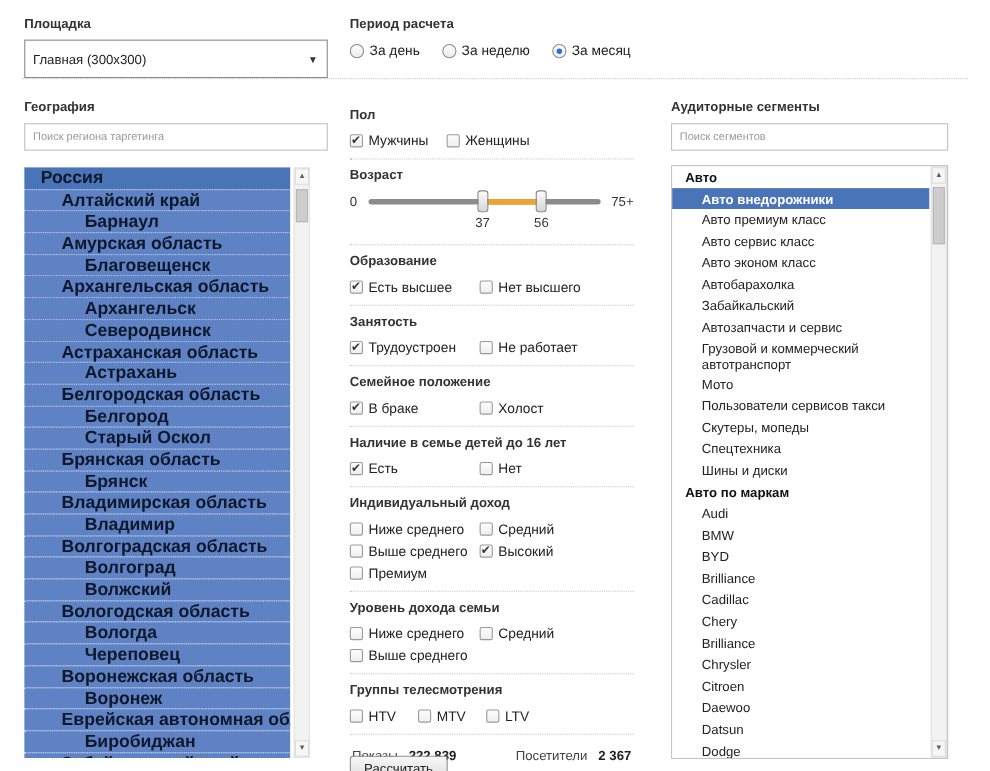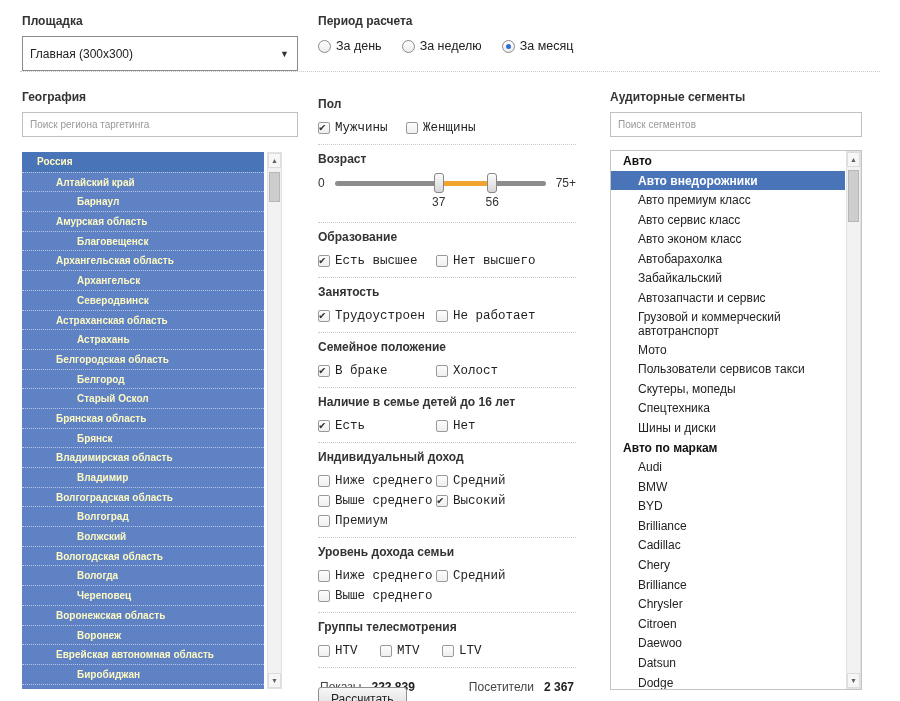--- a/index.html
+++ b/index.html
@@ -41,33 +41,33 @@
     border:1px solid #e2e2e2; }
   .sb-btn { position:absolute; left:0; right:0; height:15px; background:#f6f6f6; border:1px solid #dcdcdc;
     display:flex; align-items:center; justify-content:center; }
   .sb-btn.up { top:0; } .sb-btn.down { bottom:0; }
   .sb-btn .arr { font-size:7px; color:#616161; line-height:1; }
   .sb-thumb { position:absolute; left:1px; right:1px; background:#cdcdcd; border:1px solid #b6b6b6; }
 
   
   .geo-list { position:relative; margin-top:15px; height:537px; padding-right:18px; overflow:hidden; }
   .geo-rows { height:100%; overflow:hidden; }
-  .region-row { height:19.7px; line-height:19.7px; background:#5e82c3; color:#fef9c3; font-weight:bold;
-    font-size:10px; padding-left:15px; white-space:nowrap; overflow:hidden;
+  .region-row { height:19.7px; line-height:19.7px; background:#5e82c3; color:#0f172a; font-weight:bold;
+    font-size:16px; padding-left:15px; white-space:nowrap; overflow:hidden;
     border-top:1px dotted rgba(255,255,255,.55); cursor:default; }
   .region-row:first-of-type { border-top:none; }
   .region-row.lvl1 { padding-left:34px; }
   .region-row.lvl2 { padding-left:55px; }
   .region-row.selected { background:#4a74b8; }
   .geo-list .sb-thumb { top:19px; height:30px; }
 
   
   .sec { padding:7px 0 8px; border-bottom:1px dotted #c9c9c9; }
   .sec-title { font-size:12px; font-weight:bold; color:#333; margin-bottom:9px; }
-  .opts { display:grid; row-gap:4px;font-family:Liberation Mono, monospace; }
+  .opts { display:grid; row-gap:4px; }
   .colsG { grid-template-columns:88px 1fr; }
   .cols2 { grid-template-columns:118px 1fr; }
   .cols3 { grid-template-columns:62px 62px 1fr; }
 
   
   .age-wrap { display:flex; align-items:center; gap:10px; margin:10px 0 24px; font-size:12px; color:#333; }
   .age-track { position:relative; flex:1; height:5px; background:#8c8c8c; border-radius:3px; }
   .age-range { position:absolute; top:0; bottom:0; left:49.33%; right:25.33%; background:#efa430; }
   .age-handle { position:absolute; top:-8px; width:10px; height:20px; border:1px solid #888; border-radius:3px;
     background:linear-gradient(#fcfcfc,#d6d6d6); cursor:pointer; }

